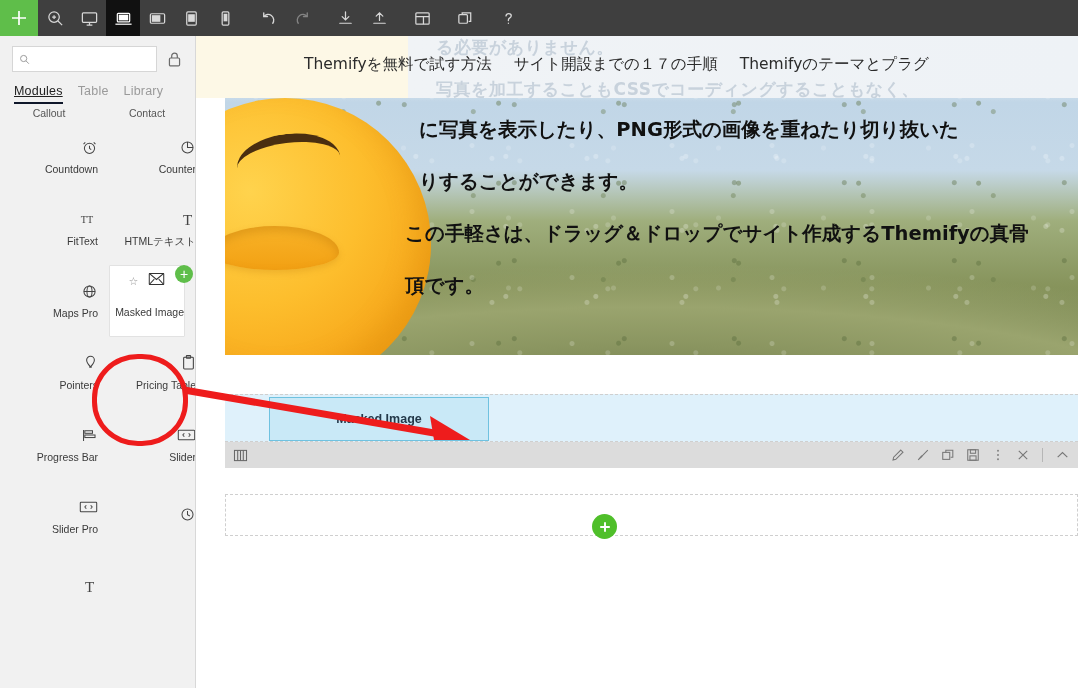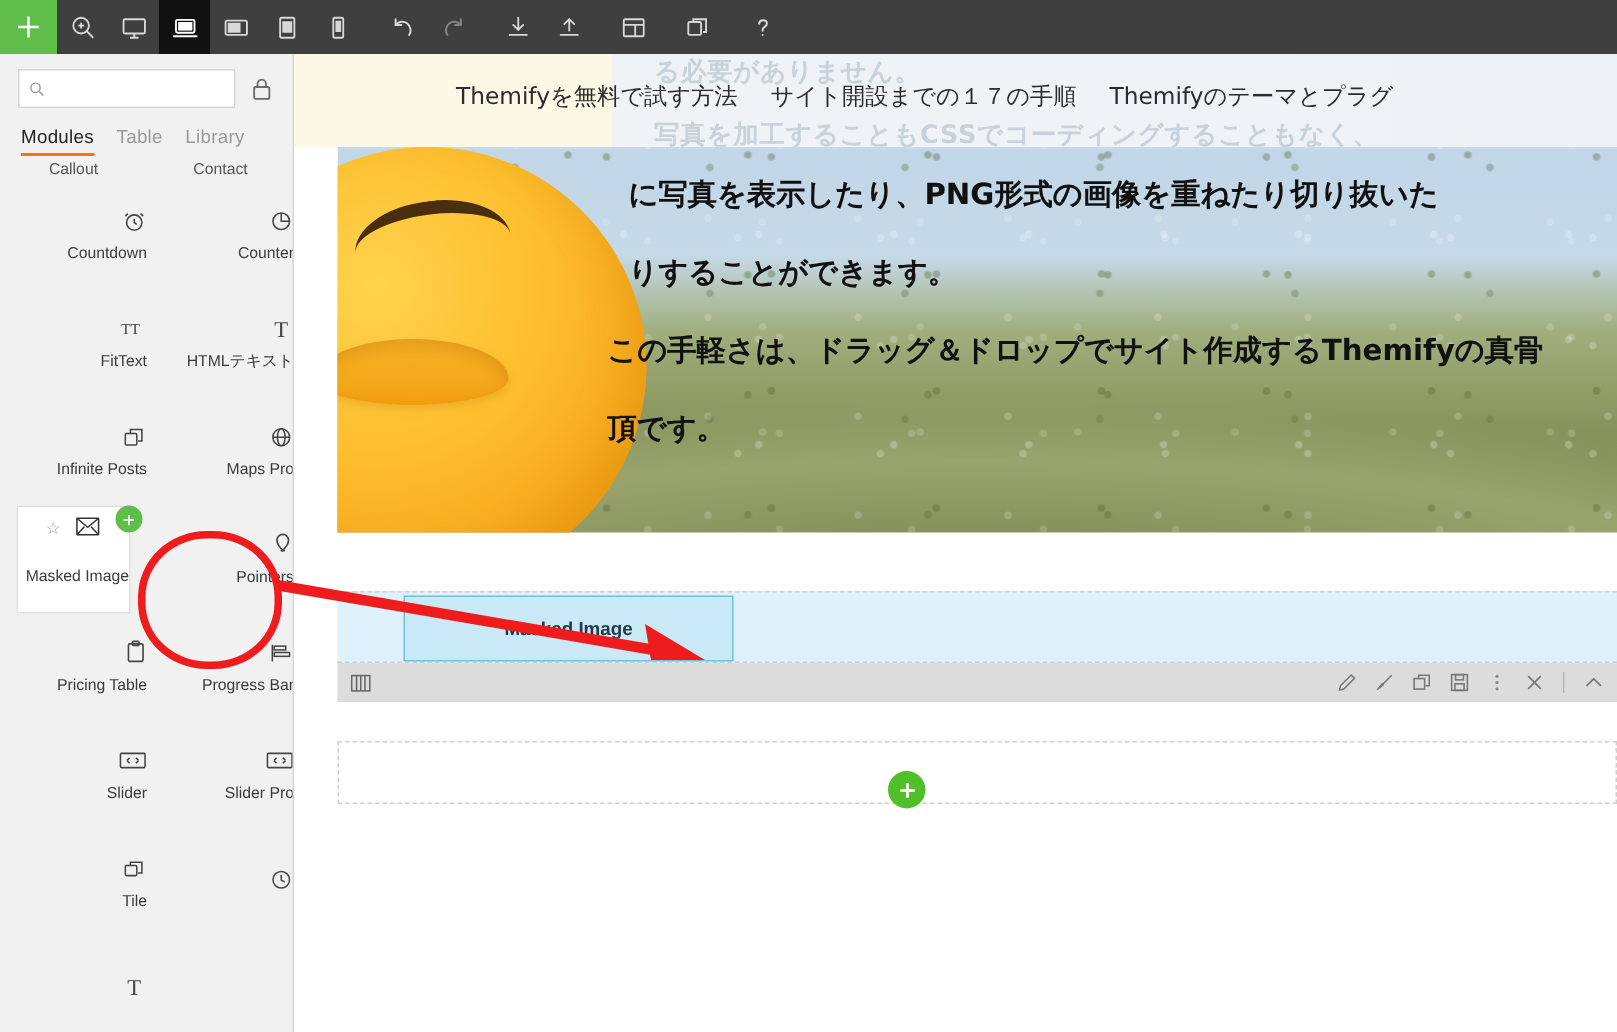--- a/index.html
+++ b/index.html
@@ -47,21 +47,21 @@
     border: 0; outline: 0; width: 100%; font-size: 11px;
     font-family: "Liberation Sans", sans-serif; color: #444; background: transparent;
   }
   .sb-lock { flex: 0 0 auto; width: 18px; display: flex; justify-content: center; cursor: pointer; }
 
   .sb-tabs { display: flex; gap: 15px; padding: 6px 14px 0 14px; }
   .sb-tab {
     font-size: 12.5px; color: #9a9a9a; padding-bottom: 4px; cursor: pointer;
     letter-spacing: .2px;
   }
-  .sb-tab.active { color: #222; border-bottom: 2px solid #f97316; font-weight: 400; }
+  .sb-tab.active { color: #222; border-bottom: 2px solid #0f172a; font-weight: 400; text-decoration: underline; }
 
   .sb-scroll { position: absolute; top: 71px; left: 0; width: 196px; bottom: 0; overflow: hidden; }
   .sb-grid { display: grid; grid-template-columns: 1fr 1fr; }
   .mod {
     height: 72px; display: flex; flex-direction: column; align-items: flex-end;
     justify-content: center; gap: 6px; cursor: pointer; position: relative;
   }
   .mod .ico { height: 20px; display: flex; align-items: center; justify-content: center; }
   .mod .lbl {
     font-size: 10.5px; color: #3a3a3a; text-align: center; line-height: 1.25;
@@ -382,29 +382,20 @@
         <div class="mod">
           <span class="ico">
             <svg width="17" height="18" viewBox="0 0 18 18">
                 <text x="9" y="15" font-size="16" font-family="Liberation Serif, serif" fill="#444" text-anchor="middle">T</text>
               </svg>
           </span>
           <span class="lbl">HTMLテキスト</span>
         </div>
 
 
-        <div class="mod">
-          <span class="ico">
-            <svg width="17" height="17" viewBox="0 0 20 20" fill="none" stroke="#444" stroke-width="1.2">
-              <rect x="3" y="7" width="9" height="9" rx="1"></rect>
-                <path d="M7 7V4h9v9h-3"></path>
-            </svg>
-          </span>
-          <span class="lbl">Infinite Posts</span>
-        </div>
 
         <div class="mod">
           <span class="ico">
             <svg width="17" height="17" viewBox="0 0 20 20" fill="none" stroke="#444" stroke-width="1.2">
               <circle cx="10" cy="10" r="6.6"></circle>
                 <ellipse cx="10" cy="10" rx="3" ry="6.6"></ellipse>
                 <path d="M3.4 10h13.2"></path>
             </svg>
           </span>
           <span class="lbl">Maps Pro</span>
@@ -468,29 +459,20 @@
         <div class="mod">
           <span class="ico">
             <svg width="19" height="14" viewBox="0 0 22 16" fill="none" stroke="#444" stroke-width="1.2">
               <rect x="1.5" y="2.5" width="19" height="11" rx="0.8"></rect>
                 <path d="M6.5 8l2-2M6.5 8l2 2M15.5 8l-2-2M15.5 8l-2 2"></path>
             </svg>
           </span>
           <span class="lbl">Slider Pro</span>
         </div>
 
-        <div class="mod">
-          <span class="ico">
-            <svg width="17" height="17" viewBox="0 0 20 20" fill="none" stroke="#444" stroke-width="1.2">
-              <rect x="3" y="7" width="9" height="8" rx="1"></rect>
-                <path d="M7 7V4.5h9V13h-3"></path>
-            </svg>
-          </span>
-          <span class="lbl">Tile</span>
-        </div>
 
         <div class="mod">
           <span class="ico">
             <svg width="17" height="17" viewBox="0 0 20 20" fill="none" stroke="#444" stroke-width="1.2">
               <circle cx="10" cy="10" r="6.5"></circle>
                 <path d="M10 6v4.2l2.8 1.6"></path>
             </svg>
           </span>
           <span class="lbl"></span>
         </div>

